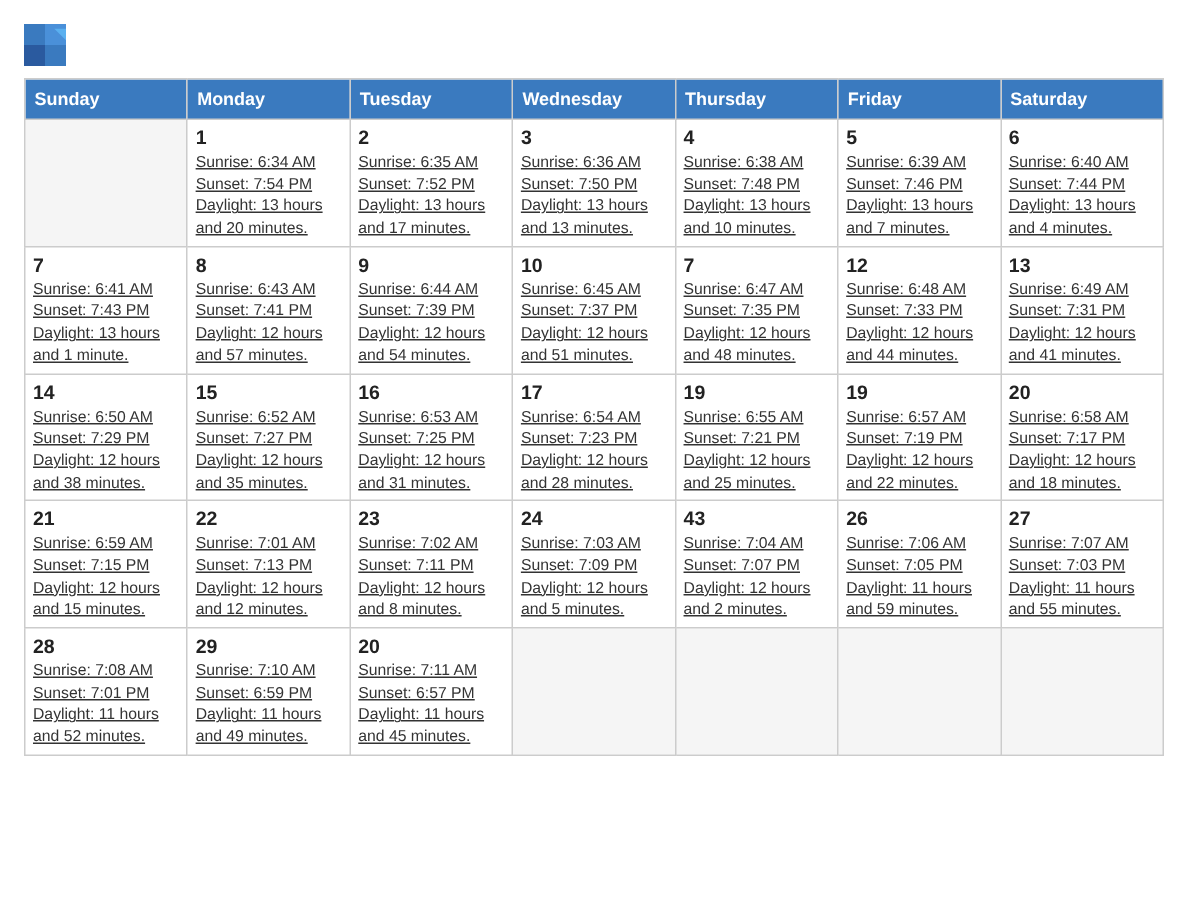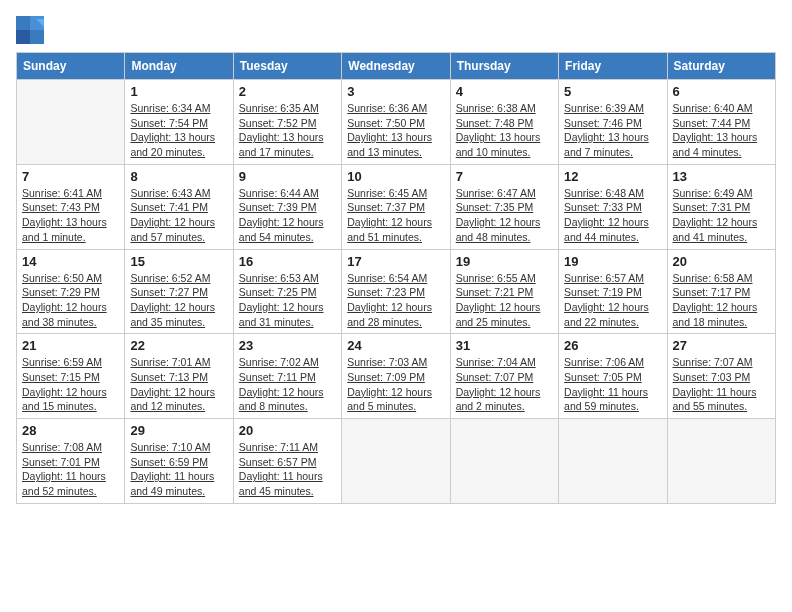--- a/index.html
+++ b/index.html
@@ -213,21 +213,21 @@
         </td>
         <td>
           <span class="day-number">23</span>
           <div class="day-info">Sunrise: 7:02 AM<br>Sunset: 7:11 PM<br>Daylight: 12 hours<br>and 8 minutes.</div>
         </td>
         <td>
           <span class="day-number">24</span>
           <div class="day-info">Sunrise: 7:03 AM<br>Sunset: 7:09 PM<br>Daylight: 12 hours<br>and 5 minutes.</div>
         </td>
         <td>
-          <span class="day-number">31</span>
+          <span class="day-number">43</span>
           <div class="day-info">Sunrise: 7:04 AM<br>Sunset: 7:07 PM<br>Daylight: 12 hours<br>and 2 minutes.</div>
         </td>
         <td>
           <span class="day-number">26</span>
           <div class="day-info">Sunrise: 7:06 AM<br>Sunset: 7:05 PM<br>Daylight: 11 hours<br>and 59 minutes.</div>
         </td>
         <td>
           <span class="day-number">27</span>
           <div class="day-info">Sunrise: 7:07 AM<br>Sunset: 7:03 PM<br>Daylight: 11 hours<br>and 55 minutes.</div>
         </td>

